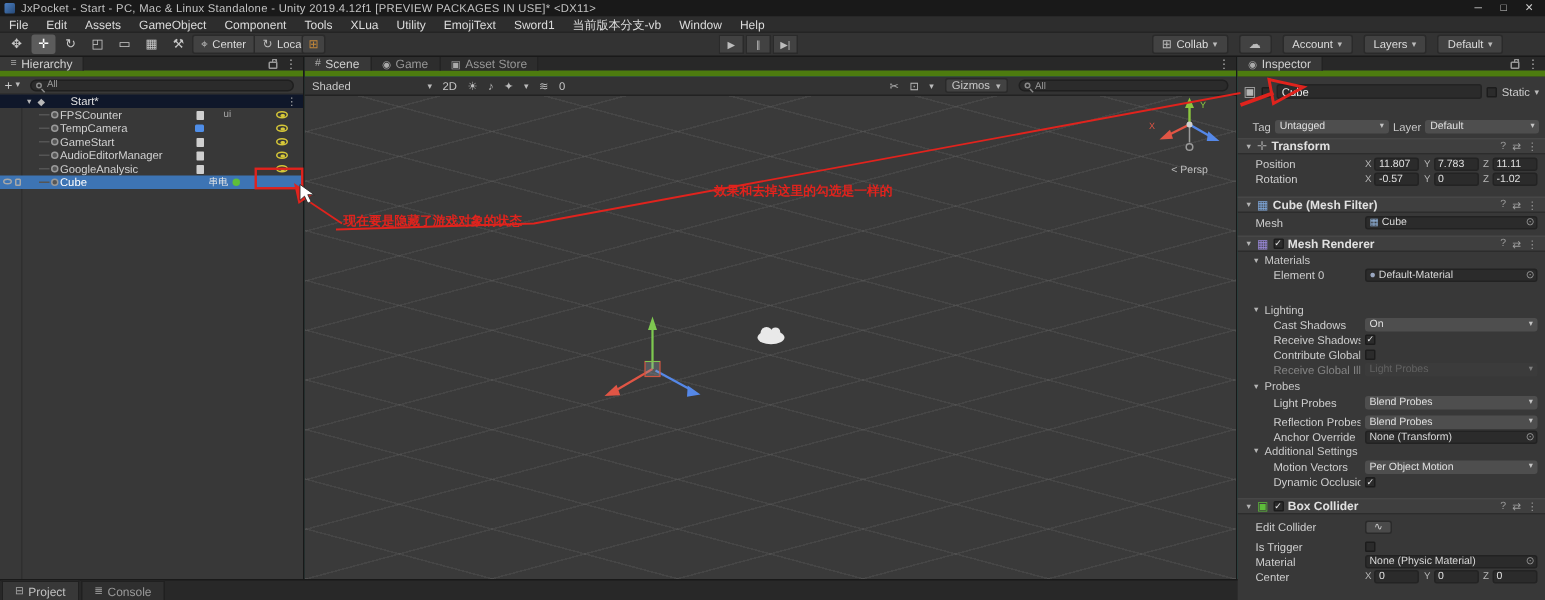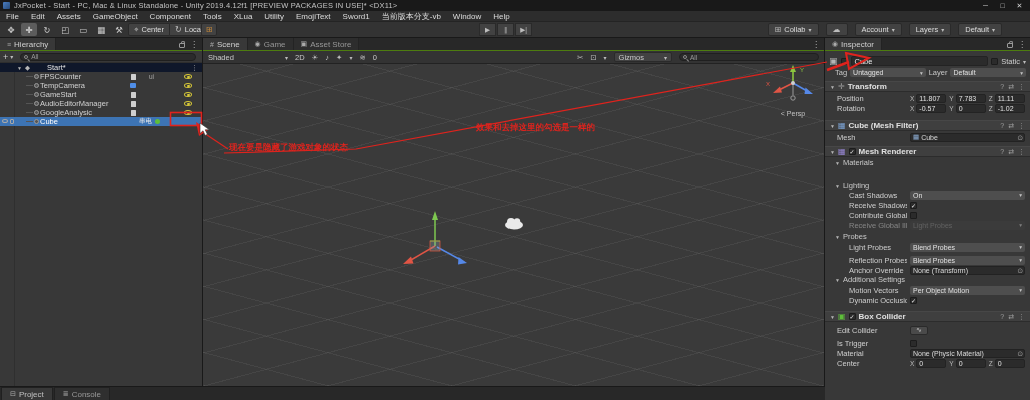--- a/index.html
+++ b/index.html
@@ -29,21 +29,21 @@
   .pbtn:last-child{border-radius:0 2px 2px 0;border-left:none}
   .picon{font-size:8px;color:#bbb}
   .snapbtn{position:absolute;left:201px;top:1px;width:16px;height:13px;background:#424242;border:1px solid #2a2a2a;border-radius:2px;display:flex;align-items:center;justify-content:center;font-size:8px;color:#c3873a}
   .playgroup{position:absolute;left:479px;top:1px;display:flex;gap:1px}
   .playbtn{width:17px;height:13px;background:#424242;border:1px solid #2a2a2a;display:flex;align-items:center;justify-content:center;font-size:6.5px;color:#bdbdbd}
   .rightcluster{position:absolute;right:28px;top:1px;display:flex;gap:7px;align-items:center}
   .rcbtn{height:13px;display:flex;align-items:center;gap:3px;padding:0 6px;background:#424242;border:1px solid #2a2a2a;border-radius:2px;font-size:7.5px;color:#ddd}
   .caret{font-size:6px;color:#bbb}
 
   
-  .tabbar{position:absolute;left:0;top:0;right:0;height:13px;background:#282828;border-bottom:1px solid #4d7c0f;display:flex;align-items:stretch}
+  .tabbar{position:absolute;left:0;top:0;right:0;height:13px;background:#282828;border-bottom:4px solid #4d7c0f;display:flex;align-items:stretch}
   .tab{display:flex;align-items:center;gap:3px;padding:0 7px;font-size:8px;color:#d0d0d0;background:#383838;border-right:1px solid #232323}
   .tab.inactive{background:#2d2d2d;color:#979797}
   .tabicon{font-size:7px;color:#aaa}
   .tabctl{margin-left:auto;display:flex;align-items:center;gap:5px;padding-right:4px}
   .dots{font-size:8px;color:#b5b5b5}
   .lock{width:6px;height:5px;border:1px solid #999;border-radius:1px;position:relative;margin-top:2px}
   .lock::before{content:"";position:absolute;left:1px;top:-3px;width:2px;height:2px;border:1px solid #999;border-bottom:none;border-radius:2px 2px 0 0}
   .mag{width:4px;height:4px;border:1px solid #8a8a8a;border-radius:50%;position:relative;flex:none}
   .mag::after{content:"";position:absolute;left:3.2px;top:3.2px;width:3px;height:1px;background:#8a8a8a;transform:rotate(45deg);transform-origin:0 0}
 
@@ -73,38 +73,38 @@
   .gdot{position:absolute;left:155px;top:2px;width:5px;height:5px;border-radius:50%;background:#5ebe3a}
   .gt{position:absolute;top:2px}
   .gt1{left:2px;width:6px;height:4px;border:1px solid #a8a8a8;border-radius:50%}
   .gt2{left:10px;width:4px;height:5px;border:1px solid #a8a8a8;border-radius:1px}
 
   
   .scene{position:absolute;left:203px;top:38px;width:622px;height:348px;background:#14b8a6;border-right:1px solid #191919}
   .scene-toolbar{position:absolute;left:0;top:13px;right:0;height:13px;background:#333;border-bottom:1px solid #222;display:flex;align-items:center;font-size:7.5px;color:#c8c8c8;padding:0 5px;gap:7px}
   .shadedbox{display:flex;align-items:center;justify-content:space-between;width:80px}
   .sticon{font-size:7.5px;color:#bbb}
-  .gizbox{height:10px;background:#424242;border:1px solid #2a2a2a;border-radius:2px;display:flex;align-items:center;gap:20px;padding:0 4px}
+  .gizbox{height:10px;background:#424242;border:1px solid #2a2a2a;border-radius:2px;display:flex;align-items:flex-end;gap:4px;padding:0 4px}
   .scenesearch{width:140px;height:8px;background:#2b2b2b;border:1px solid #1f1f1f;border-radius:4px;display:flex;align-items:center;gap:3px;padding:0 3px;font-size:6.5px;color:#9a9a9a}
   .viewport{position:absolute;left:0;top:26px;right:0;bottom:0;background-color:#3a3a3a;
     background-image:repeating-linear-gradient(15deg,rgba(150,150,150,.12) 0 1px,transparent 1px 32px),
                      repeating-linear-gradient(-15deg,rgba(150,150,150,.12) 0 1px,transparent 1px 32px);}
   .persp{position:absolute;left:558px;top:46px;width:64px;text-align:center;font-size:7px;color:#c0c0c0}
   .vpsvg{position:absolute}
 
   
   .inspector{position:absolute;left:825px;top:38px;width:205px;height:362px;background:#383838}
   .ibody{position:absolute;left:0;top:13px;right:0;bottom:0;overflow:hidden}
   .namerow{height:12px;margin-top:4px;display:flex;align-items:center;gap:3px;padding:0 4px}
   .cubeglyph{font-size:9px;color:#b5b5b5;line-height:10px}
   .cb{width:7px;height:7px;background:#2b2b2b;border:1px solid #1c1c1c;border-radius:1px;display:inline-flex;align-items:center;justify-content:center;flex:none;font-size:6px;color:#ededed}
   .cb.checked::after{content:"✓"}
   .namefield{flex:1;height:10px;background:#2b2b2b;border:1px solid #232323;border-radius:2px;padding:0 3px;font-size:7.5px;color:#ececec;line-height:9px}
   .staticlbl{font-size:7.5px;color:#cfcfcf}
-  .tagrow{height:10px;margin-top:1px;display:flex;gap:3px;padding:0 4px 0 10px;font-size:7.5px;color:#c8c8c8}
+  .tagrow{height:10px;margin-top:12px;display:flex;align-items:center;gap:3px;padding:0 4px 0 10px;font-size:7.5px;color:#c8c8c8}
   .dd{height:9px;background:#4e4e4e;border-radius:2px;display:flex;align-items:center;justify-content:space-between;gap:2px;padding:0 3px;font-size:7px;color:#e0e0e0;min-width:0}
   .dd .caret{font-size:5.5px;color:#c4c4c4}
   .dd.grow{flex:1}
   .dd.disabled{background:#3f3f3f;color:#8a8a8a}
   .chead{height:11px;background:#3f3f3f;border-top:1px solid #474747;border-bottom:1px solid #2c2c2c;display:flex;align-items:center;gap:3px;padding:0 5px}
   .chead .fold{font-size:5px;color:#b5b5b5}
   .cicon{font-size:8px;line-height:9px}
   .ctitle{font-size:8px;font-weight:bold;color:#e0e0e0}
   .chr{margin-left:auto;display:flex;align-items:center;gap:4px;font-size:7px;color:#9f9f9f}
   .irow{height:10px;display:flex;align-items:center;gap:3px;padding:0 5px 0 12px}
@@ -473,20 +473,28 @@
         <span class="chr">
             <span>?</span>
             <span>⇄</span>
             <span>⋮</span>
           </span>
       </div>
       <div class="foldrow" style="margin-top:1px">
         <span class="fold">▼</span>
         <span class="foldlbl">Materials</span>
       </div>
+      <div class="irow indent">
+        <span class="ilabel">Element 0</span>
+        <span class="objfield">
+            <span class="sphere">●</span>
+            <span>Default-Material</span>
+            <span class="picker">⊙</span>
+          </span>
+      </div>
       <div class="foldrow" style="margin-top:14px">
         <span class="fold">▼</span>
         <span class="foldlbl">Lighting</span>
       </div>
       <div class="irow indent">
         <span class="ilabel">Cast Shadows</span>
         <span class="dd grow">
             <span>On</span>
             <span class="caret">▾</span>
           </span>

